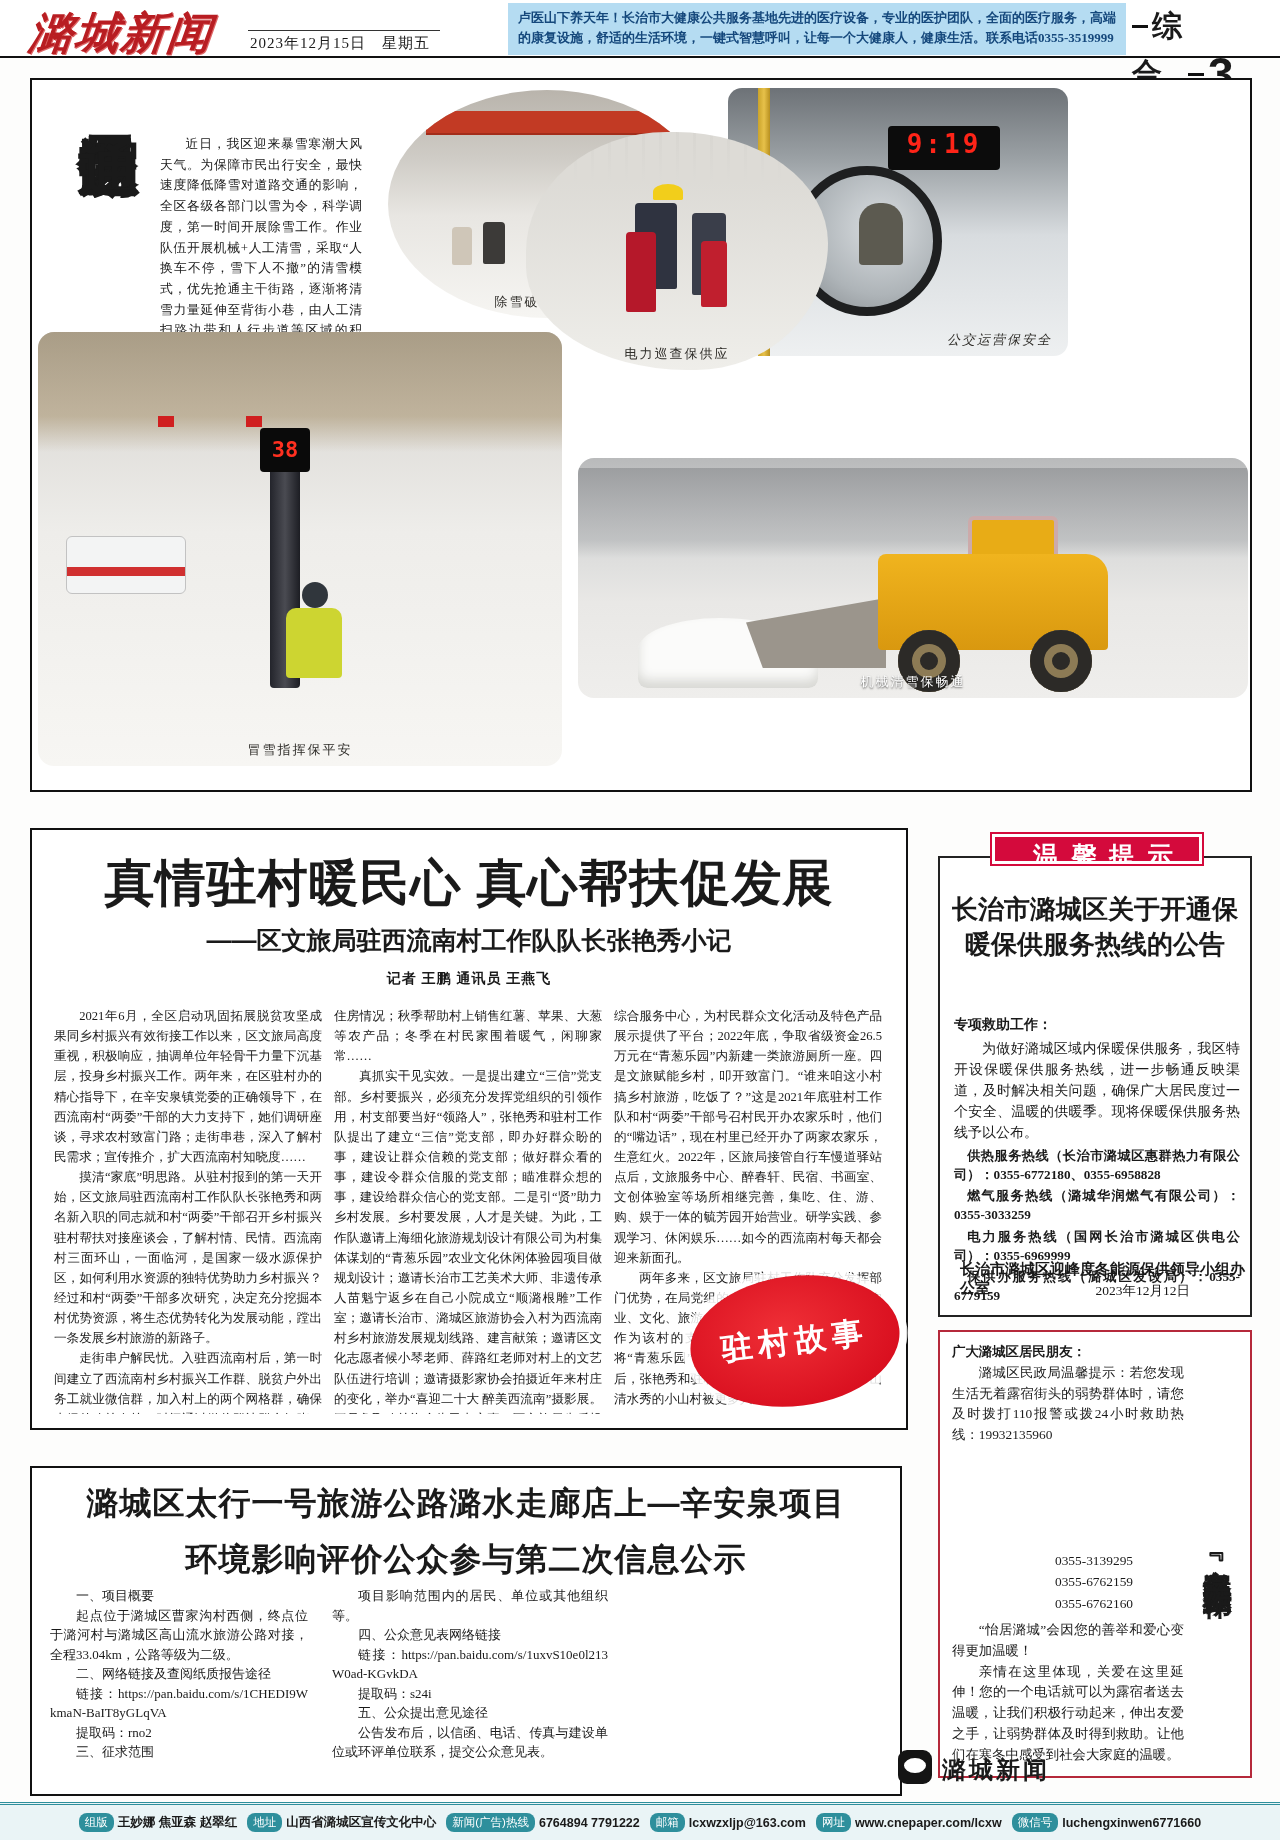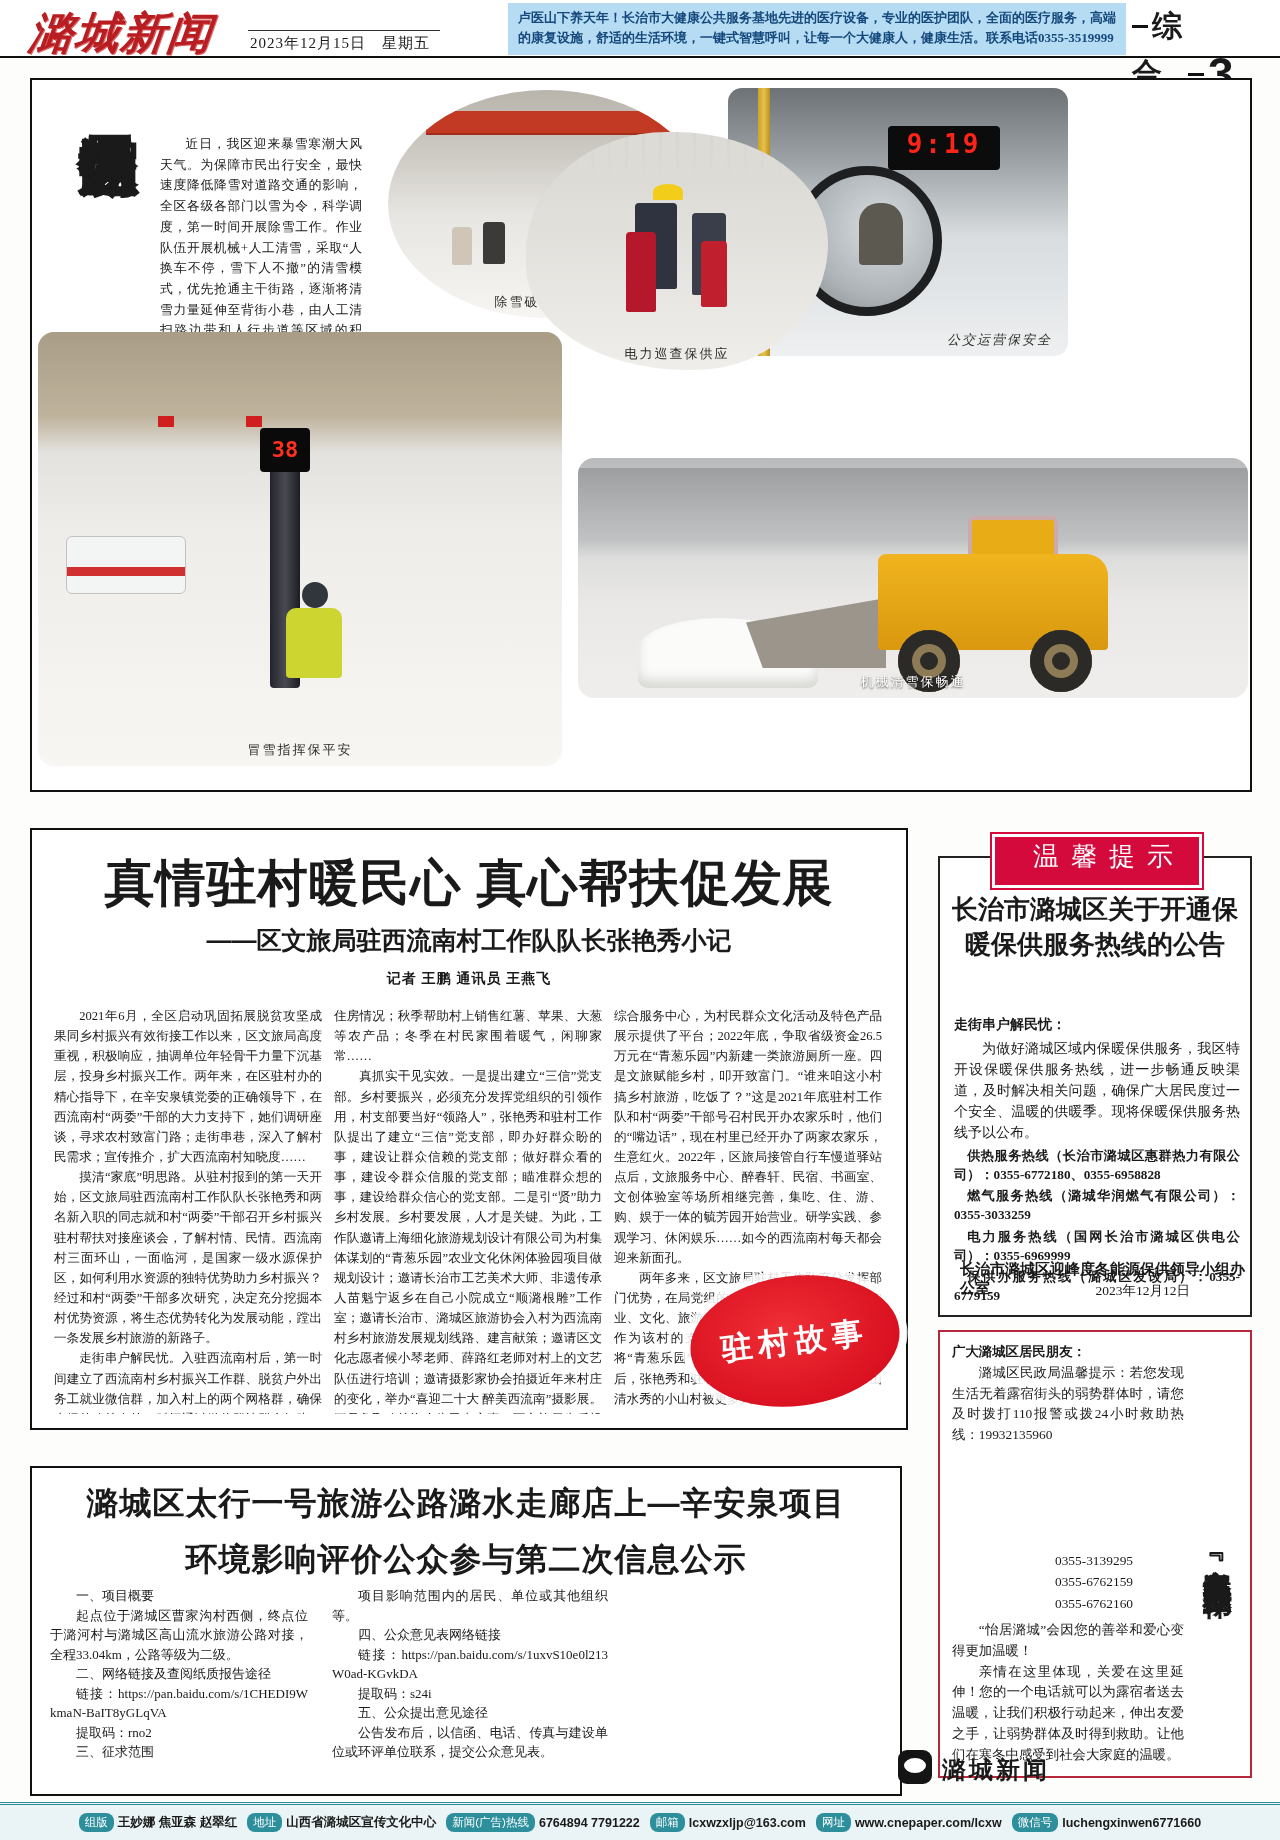--- a/index.html
+++ b/index.html
@@ -63,21 +63,21 @@
   #art2-byline { left:0; top:140px; width:100%; text-align:center; font-family:"Liberation Sans",sans-serif; font-size:14px; font-weight:bold; letter-spacing:1px; }
   .art2col { top:176px; width:268px; height:408px; font-size:12.6px; line-height:1.6; text-align:justify; overflow:hidden; }
   #art2col1 { left:22px; } #art2col2 { left:302px; } #art2col3 { left:582px; }
   .art2col > div { text-indent:2em; }
   .art2col > div.cont { text-indent:0; }
   #badge { left:658px; top:446px; width:210px; height:130px; background:radial-gradient(ellipse at 45% 40%, #ef2f36, #d90f1f 75%); border-radius:50%; transform:rotate(-7deg); z-index:3; box-shadow:0 0 0 8px rgba(255,255,255,.85); display:flex; align-items:center; justify-content:center; }
   #badge span { color:#fff; font-size:31px; font-weight:bold; letter-spacing:6px; font-family:"Liberation Sans",sans-serif; white-space:nowrap; }
 
   
   #noticebox1 { left:938px; top:856px; width:314px; height:461px; border:2px solid #222; background:#fff; }
-  #n1-banner { left:52px; top:-24px; width:210px; height:54px; background:#d40a3c; border:3px solid #fff; outline:2px solid #d40a3c; color:#fff; font-size:26px; font-weight:normal; font-family:"Liberation Sans",sans-serif; letter-spacing:12px; text-align:center; line-height:39px; padding-left:24px; }
+  #n1-banner { left:52px; top:-24px; width:210px; height:30px; background:#d40a3c; border:3px solid #fff; outline:2px solid #d40a3c; color:#fff; font-size:26px; font-weight:bold; font-family:"Liberation Sans",sans-serif; letter-spacing:12px; text-align:center; line-height:39px; padding-left:24px; }
   #n1-title { left:10px; top:34px; width:290px; text-align:center; font-family:"Liberation Sans",sans-serif; font-size:26px; font-weight:900; line-height:1.35; }
   #n1-salutation { left:14px; top:158px; width:286px; font-size:14px; font-weight:bold; }
   #n1-body { left:14px; top:180px; width:286px; font-size:14px; line-height:1.5; text-align:justify; text-indent:2em; }
   #n1-hotlines { left:14px; top:288px; width:286px; font-size:13.2px; line-height:1.45; text-align:justify; }
   #n1-hotlines > div { text-indent:1em; margin-bottom:2px; font-weight:bold; }
   #n1-signature { left:20px; top:402px; width:294px; font-size:15px; font-weight:bold; }
   #n1-date { left:10px; top:424px; width:240px; text-align:right; font-size:13.5px; }
 
   
   #noticebox2 { left:938px; top:1330px; width:314px; height:448px; border:2px solid #b5293b; background:#fff; }
@@ -205,21 +205,21 @@
         <div>两年多来，区文旅局驻村工作队充分发挥部门优势，在局党组的大力支持下，将西流南村农业、文化、旅游、科教等融为一体，把乡村旅游作为该村的支柱产业大力推进。今年，更是将“青葱乐园”规划到3A级景区创建范围内。今后，张艳秀和驻村工作队将继续发力，让这个山清水秀的小山村被更多人知晓……</div>
       </div>
     <div class="abs" id="badge">
         <span>驻村故事</span>
       </div>
   </div>
 
   <div class="abs" id="noticebox1">
     <div class="abs" id="n1-banner">温馨提示</div>
     <div class="abs" id="n1-title">长治市潞城区关于开通保暖保供服务热线的公告</div>
-    <div class="abs" id="n1-salutation">走街串户解民忧：</div>
+    <div class="abs" id="n1-salutation">专项救助工作：</div>
     <div class="abs" id="n1-body">为做好潞城区域内保暖保供服务，我区特开设保暖保供服务热线，进一步畅通反映渠道，及时解决相关问题，确保广大居民度过一个安全、温暖的供暖季。现将保暖保供服务热线予以公布。</div>
     <div class="abs" id="n1-hotlines">
         <div>供热服务热线（长治市潞城区惠群热力有限公司）：0355-6772180、0355-6958828</div>
         <div>燃气服务热线（潞城华润燃气有限公司）：0355-3033259</div>
         <div>电力服务热线（国网长治市潞城区供电公司）：0355-6969999</div>
         <div>保供办服务热线（潞城区发改局）：0355-6779159</div>
       </div>
     <div class="abs" id="n1-signature">长治市潞城区迎峰度冬能源保供领导小组办公室</div>
     <div class="abs" id="n1-date">2023年12月12日</div>
   </div>

